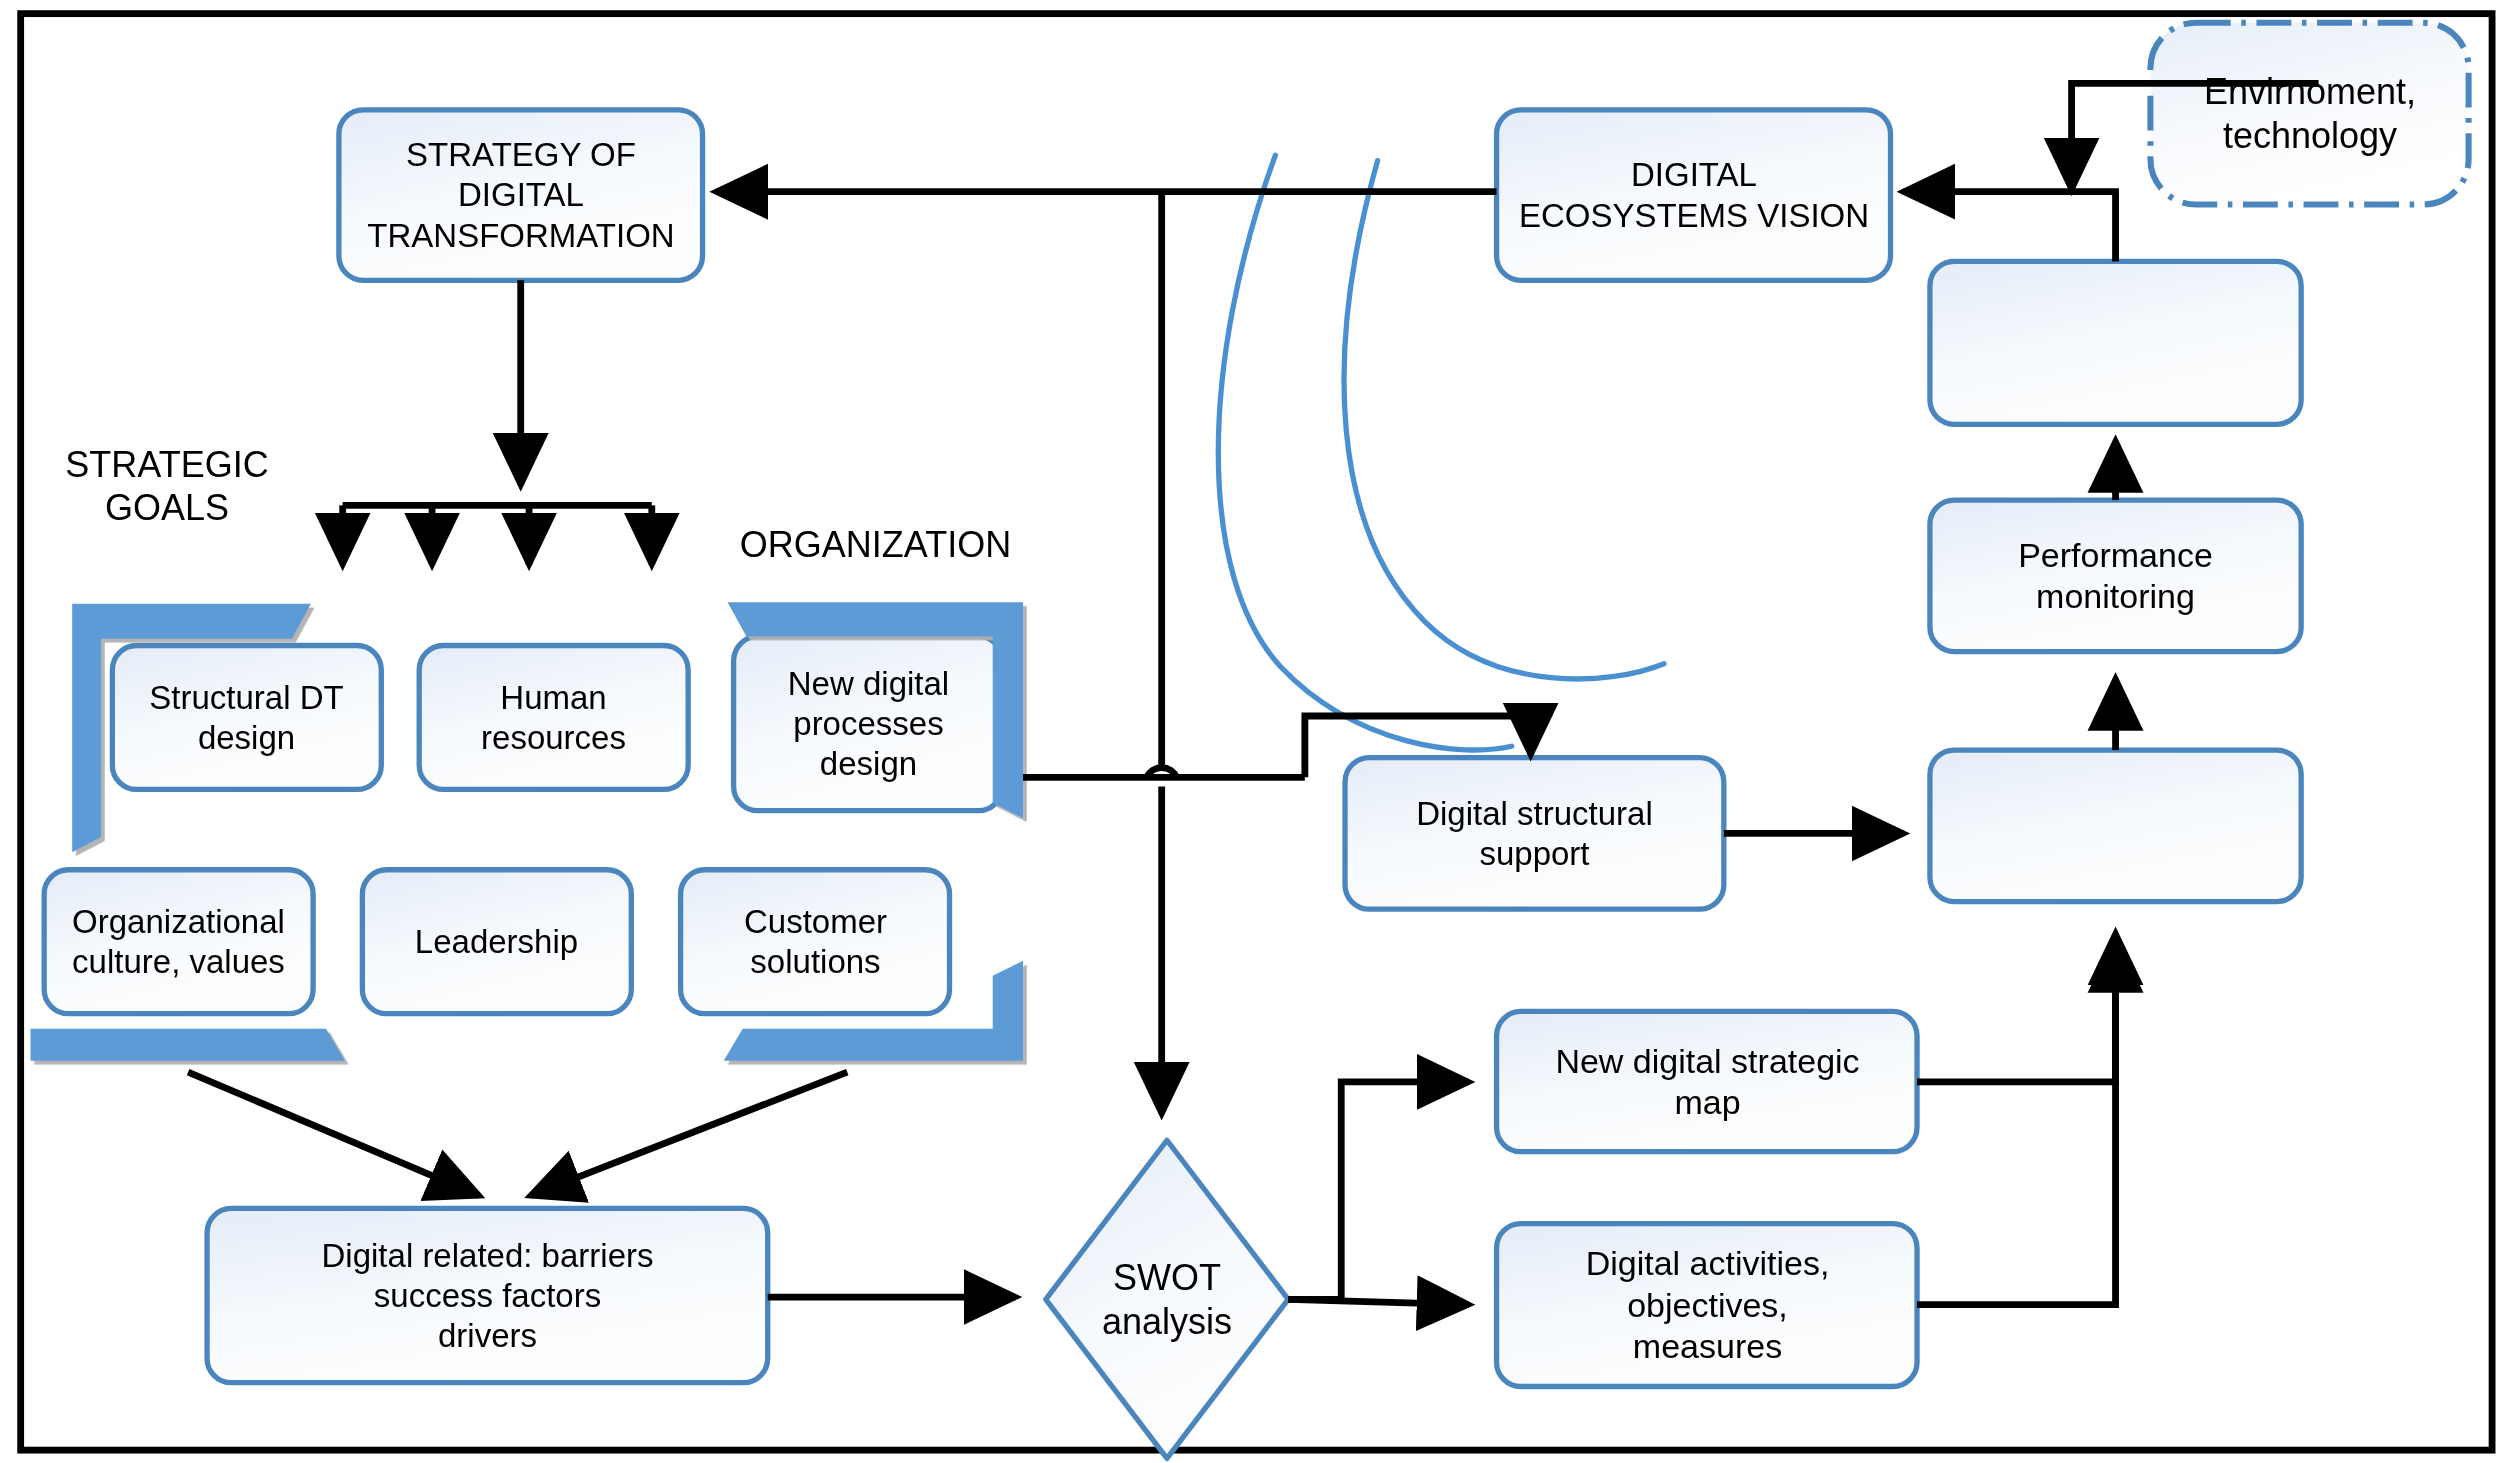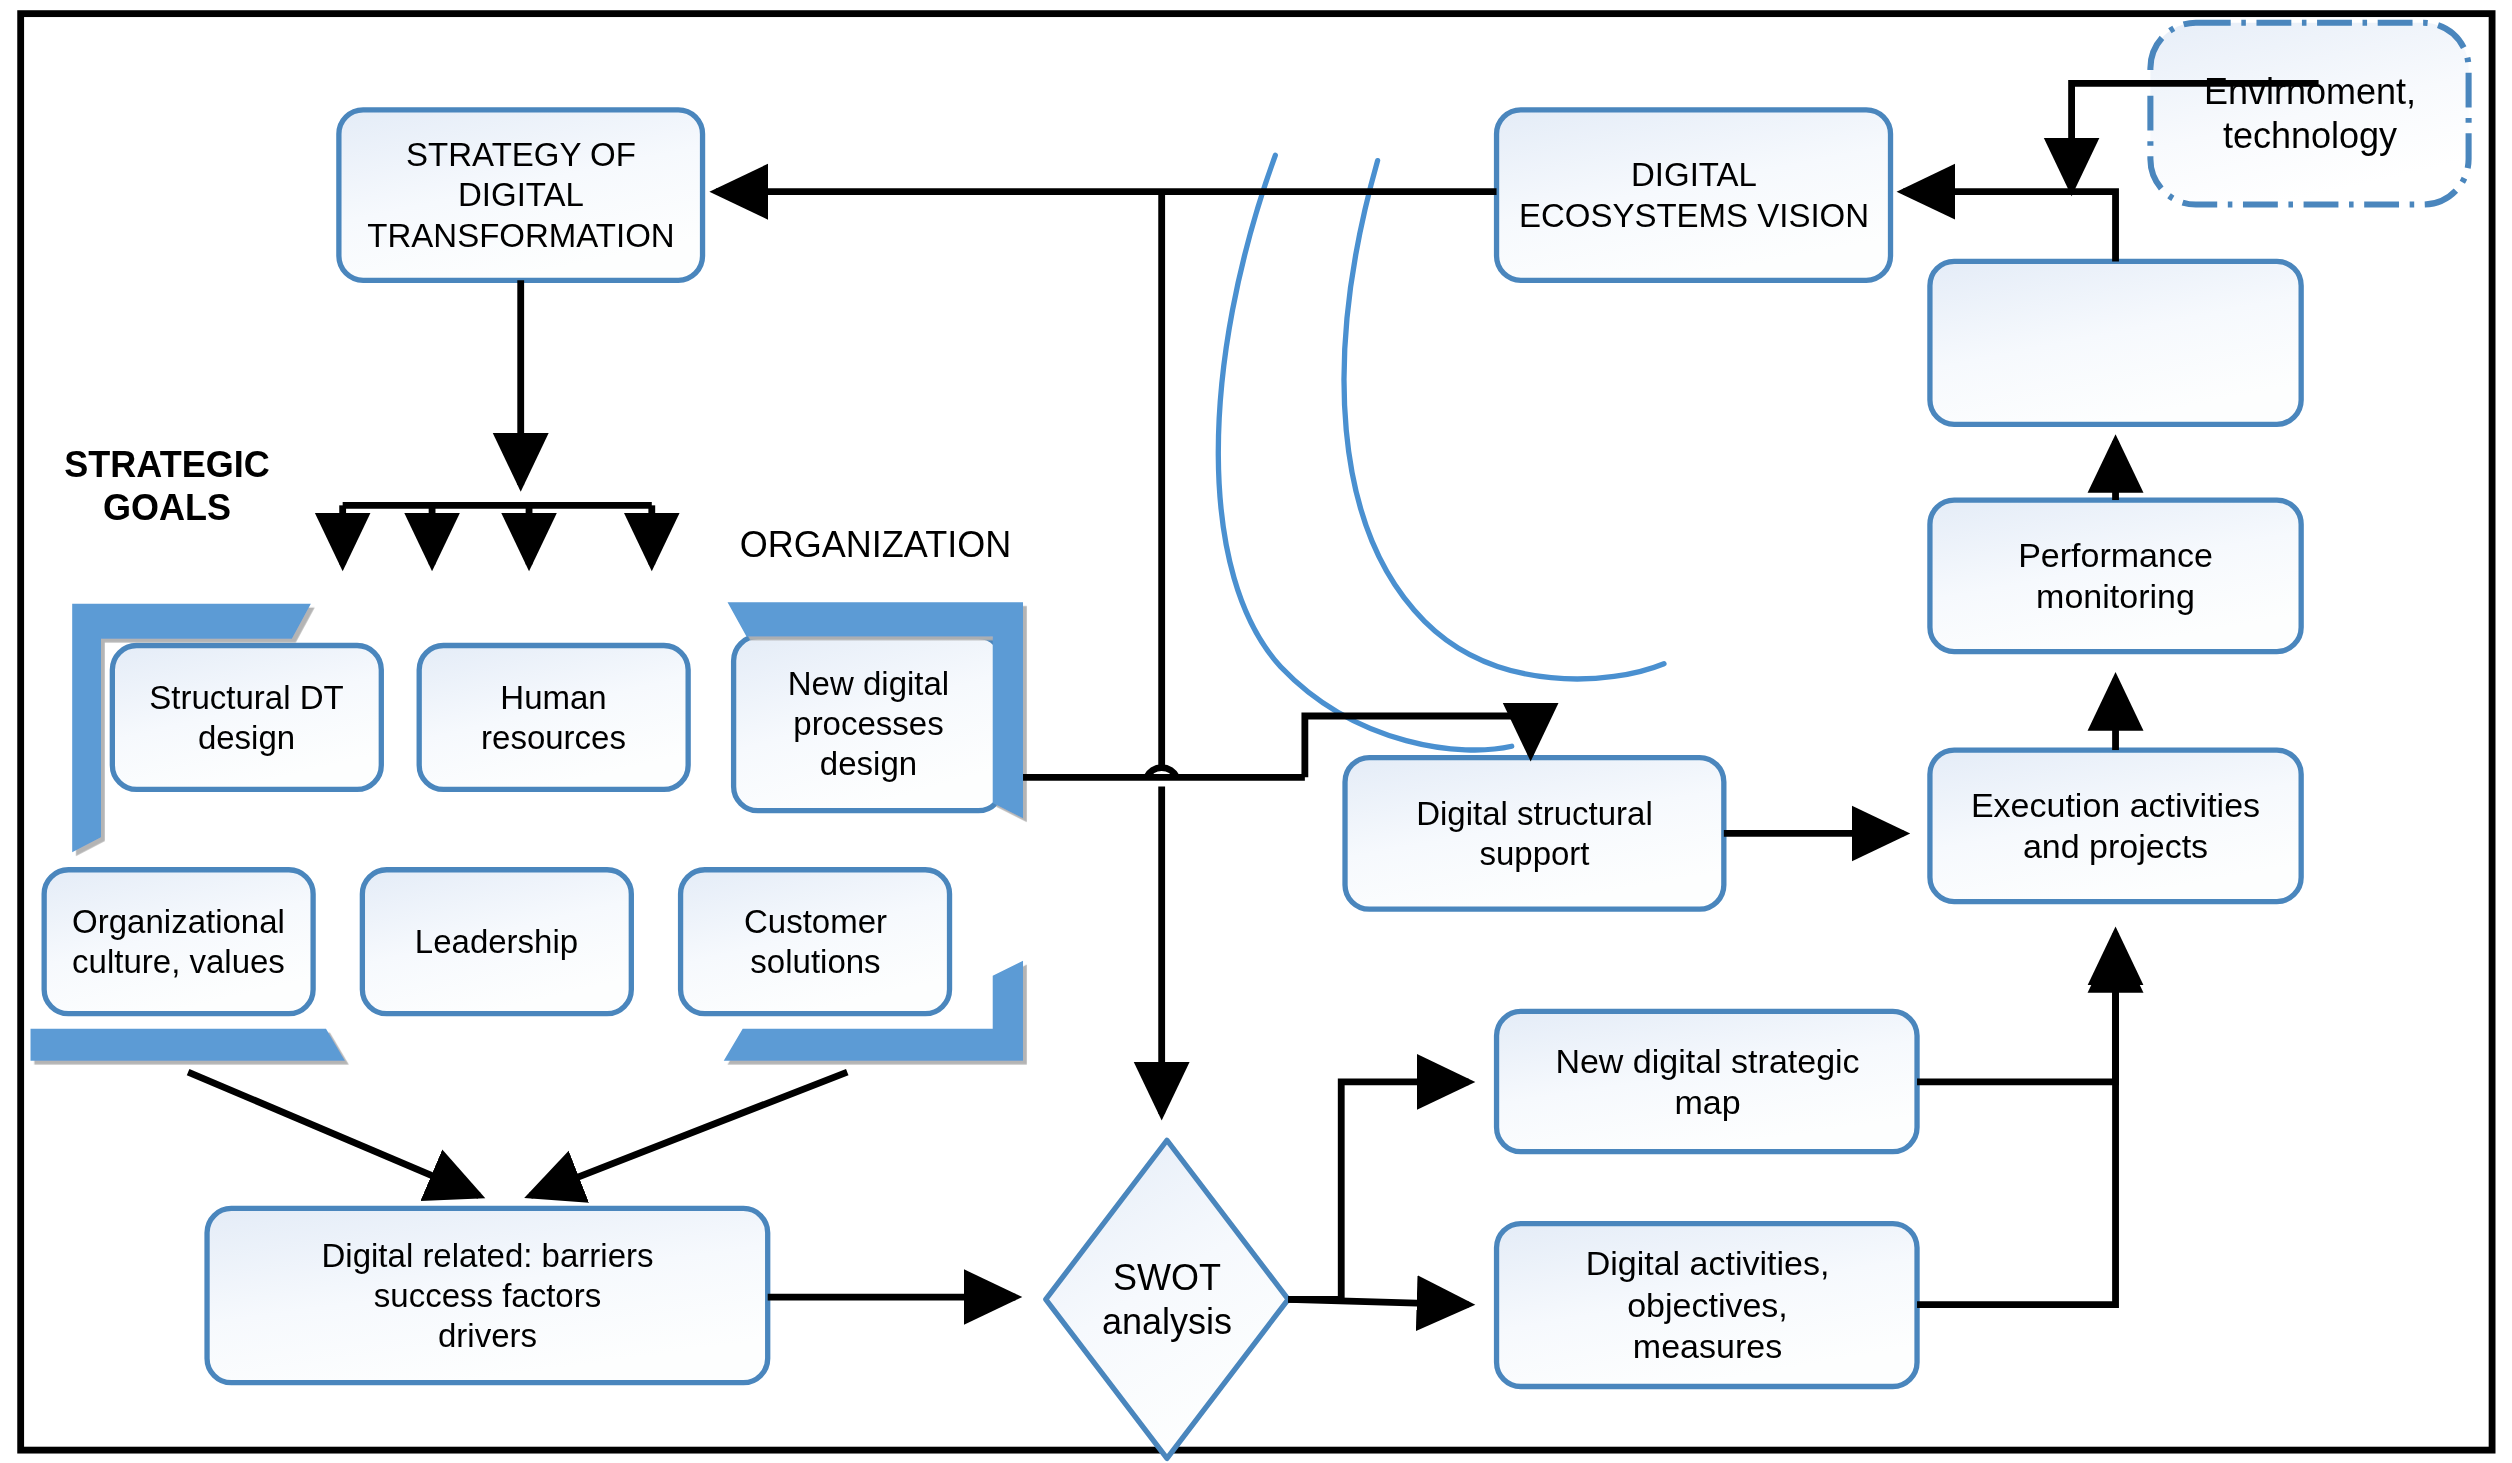--- a/index.html
+++ b/index.html
@@ -124,41 +124,39 @@
       <path d="M1013,1712 L1340,1712" marker-end="url(#ah)"></path>
 
       <path d="M1700,1715 L1770,1715 L1770,1428 L1938,1428" marker-end="url(#ah)"></path>
       <path d="M1700,1715 L1938,1722" marker-end="url(#ah)"></path>
 
       <path d="M248,1415 L632,1578" marker-end="url(#ah)"></path>
       <path d="M1118,1415 L700,1578" marker-end="url(#ah)"></path>
     </g>
   </svg>
 
-  <div class="lbl" style="left:42px; top:443px; width:250px; font-size:36px;font-weight:bold;">STRATEGIC
+  <div class="lbl" style="left:42px; top:443px; width:250px; font-size:36px;">STRATEGIC
 GOALS</div>
 
   <div class="lbl" style="left:724px; top:523px; width:303px; font-size:36px;">ORGANIZATION</div>
 
   <div class="nodeText" style="left:339px; top:110px; width:364px; height:171px; font-size:33px;">STRATEGY OF
 DIGITAL
 TRANSFORMATION</div>
 
   <div class="nodeText" style="left:1497px; top:110px; width:394px; height:171px; font-size:33px;">DIGITAL
 ECOSYSTEMS VISION</div>
 
   <div class="nodeText" style="left:2151px; top:23px; width:318px; height:182px; font-size:36px;">Envirnoment,
 technology</div>
 
 
   <div class="nodeText" style="left:1930px; top:500px; width:371px; height:152px; font-size:34px;">Performance
 monitoring</div>
 
-  <div class="nodeText" style="left:1930px; top:750px; width:371px; height:152px; font-size:34px;">Execution activities
-and projects</div>
 
   <div class="nodeText" style="left:112px; top:646px; width:269px; height:144px; font-size:33px;">Structural DT
 design</div>
 
   <div class="nodeText" style="left:419px; top:646px; width:269px; height:144px; font-size:33px;">Human
 resources</div>
 
   <div class="nodeText" style="left:734px; top:637px; width:269px; height:174px; font-size:33px;">New digital
 processes
 design</div>

